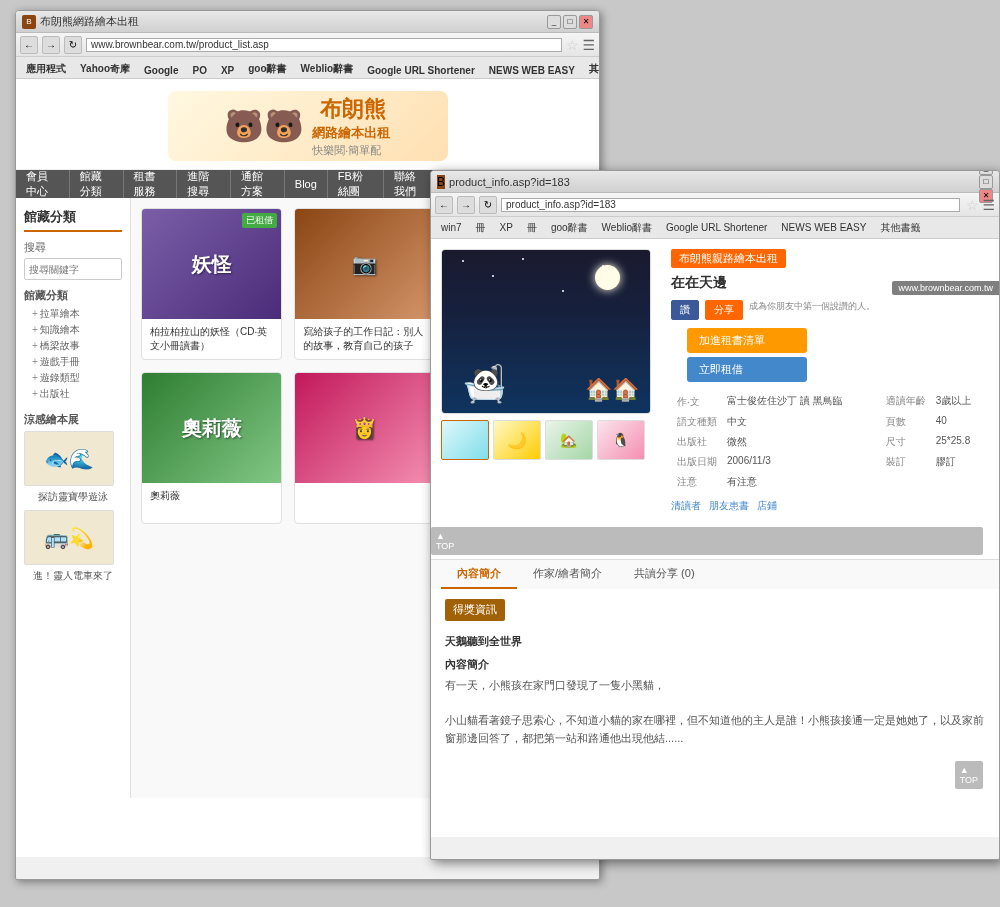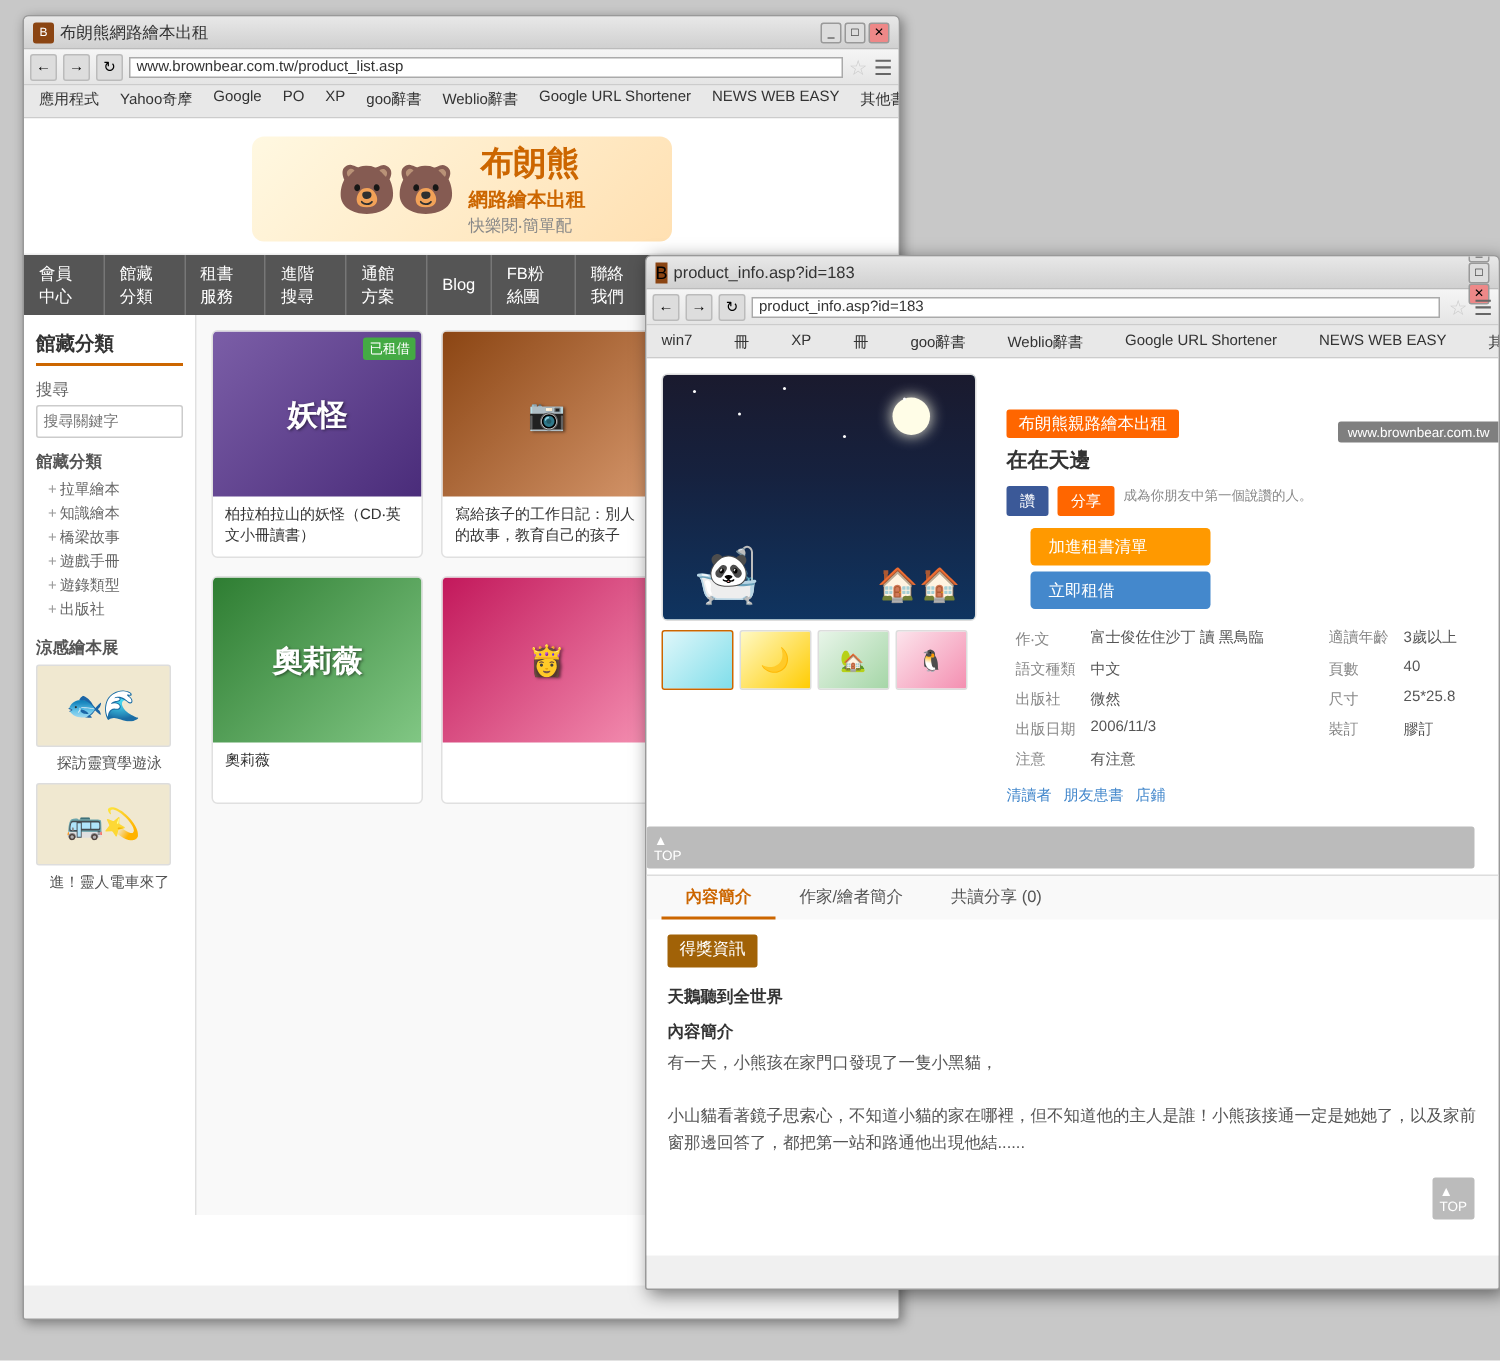--- a/index.html
+++ b/index.html
@@ -87,26 +87,27 @@
       color: #333;
     }
     .star-btn {
       font-size: 14px; color: #ccc; cursor: pointer;
     }
 
     .browser-bookmarks {
       background: #e8e8e8;
       height: 22px;
       display: flex;
-      align-items: flex-start;
+      align-items: flex-end;
       padding: 0 6px;
       gap: 6px;
       border-bottom: 1px solid #ccc;
       font-size: 10px;
       color: #333;
+      font-weight: bold;
     }
     .bm-item {
       padding: 2px 4px;
       cursor: pointer;
       white-space: nowrap;
     }
 
     
     .website-content {
       overflow-y: auto;
@@ -146,21 +147,21 @@
     .logo-sub {
       font-size: 11px;
       color: #888;
     }
 
     
     .site-nav {
       background: #555;
       display: flex;
       padding: 0;
-      height: 40px;
+      height: 28px;
       align-items: center;
     }
     .nav-item {
       color: white;
       font-size: 11px;
       padding: 0 10px;
       height: 100%;
       display: flex;
       align-items: center;
       cursor: pointer;
@@ -325,21 +326,21 @@
       gap: 4px;
       border-bottom: 1px solid #ccc;
     }
 
     .browser2-bookmarks {
       background: #e8e8e8;
       height: 22px;
       display: flex;
       align-items: center;
       padding: 0 6px;
-      gap: 20px;
+      gap: 6px;
       border-bottom: 1px solid #ccc;
       font-size: 10px;
       color: #333;
     }
 
     .browser2-content {
       display: flex;
       flex-direction: column;
       height: calc(100% - 90px);
       overflow-y: auto;
@@ -398,21 +399,20 @@
       cursor: pointer;
     }
     .book-thumb.active { border-color: #cc6600; }
     .bt1 { background: linear-gradient(135deg, #e0f7fa, #80deea); }
     .bt2 { background: linear-gradient(135deg, #fff9c4, #ffcc02); }
     .bt3 { background: linear-gradient(135deg, #e8f5e9, #a5d6a7); }
     .bt4 { background: linear-gradient(135deg, #fce4ec, #f48fb1); }
 
     .book-info-section {
       flex: 1;
-      margin-top: 24px;
     }
     .book-store-badge {
       background: #ff6600;
       color: white;
       font-size: 11px;
       padding: 2px 8px;
       display: inline-block;
       border-radius: 2px;
       margin-bottom: 6px;
     }

